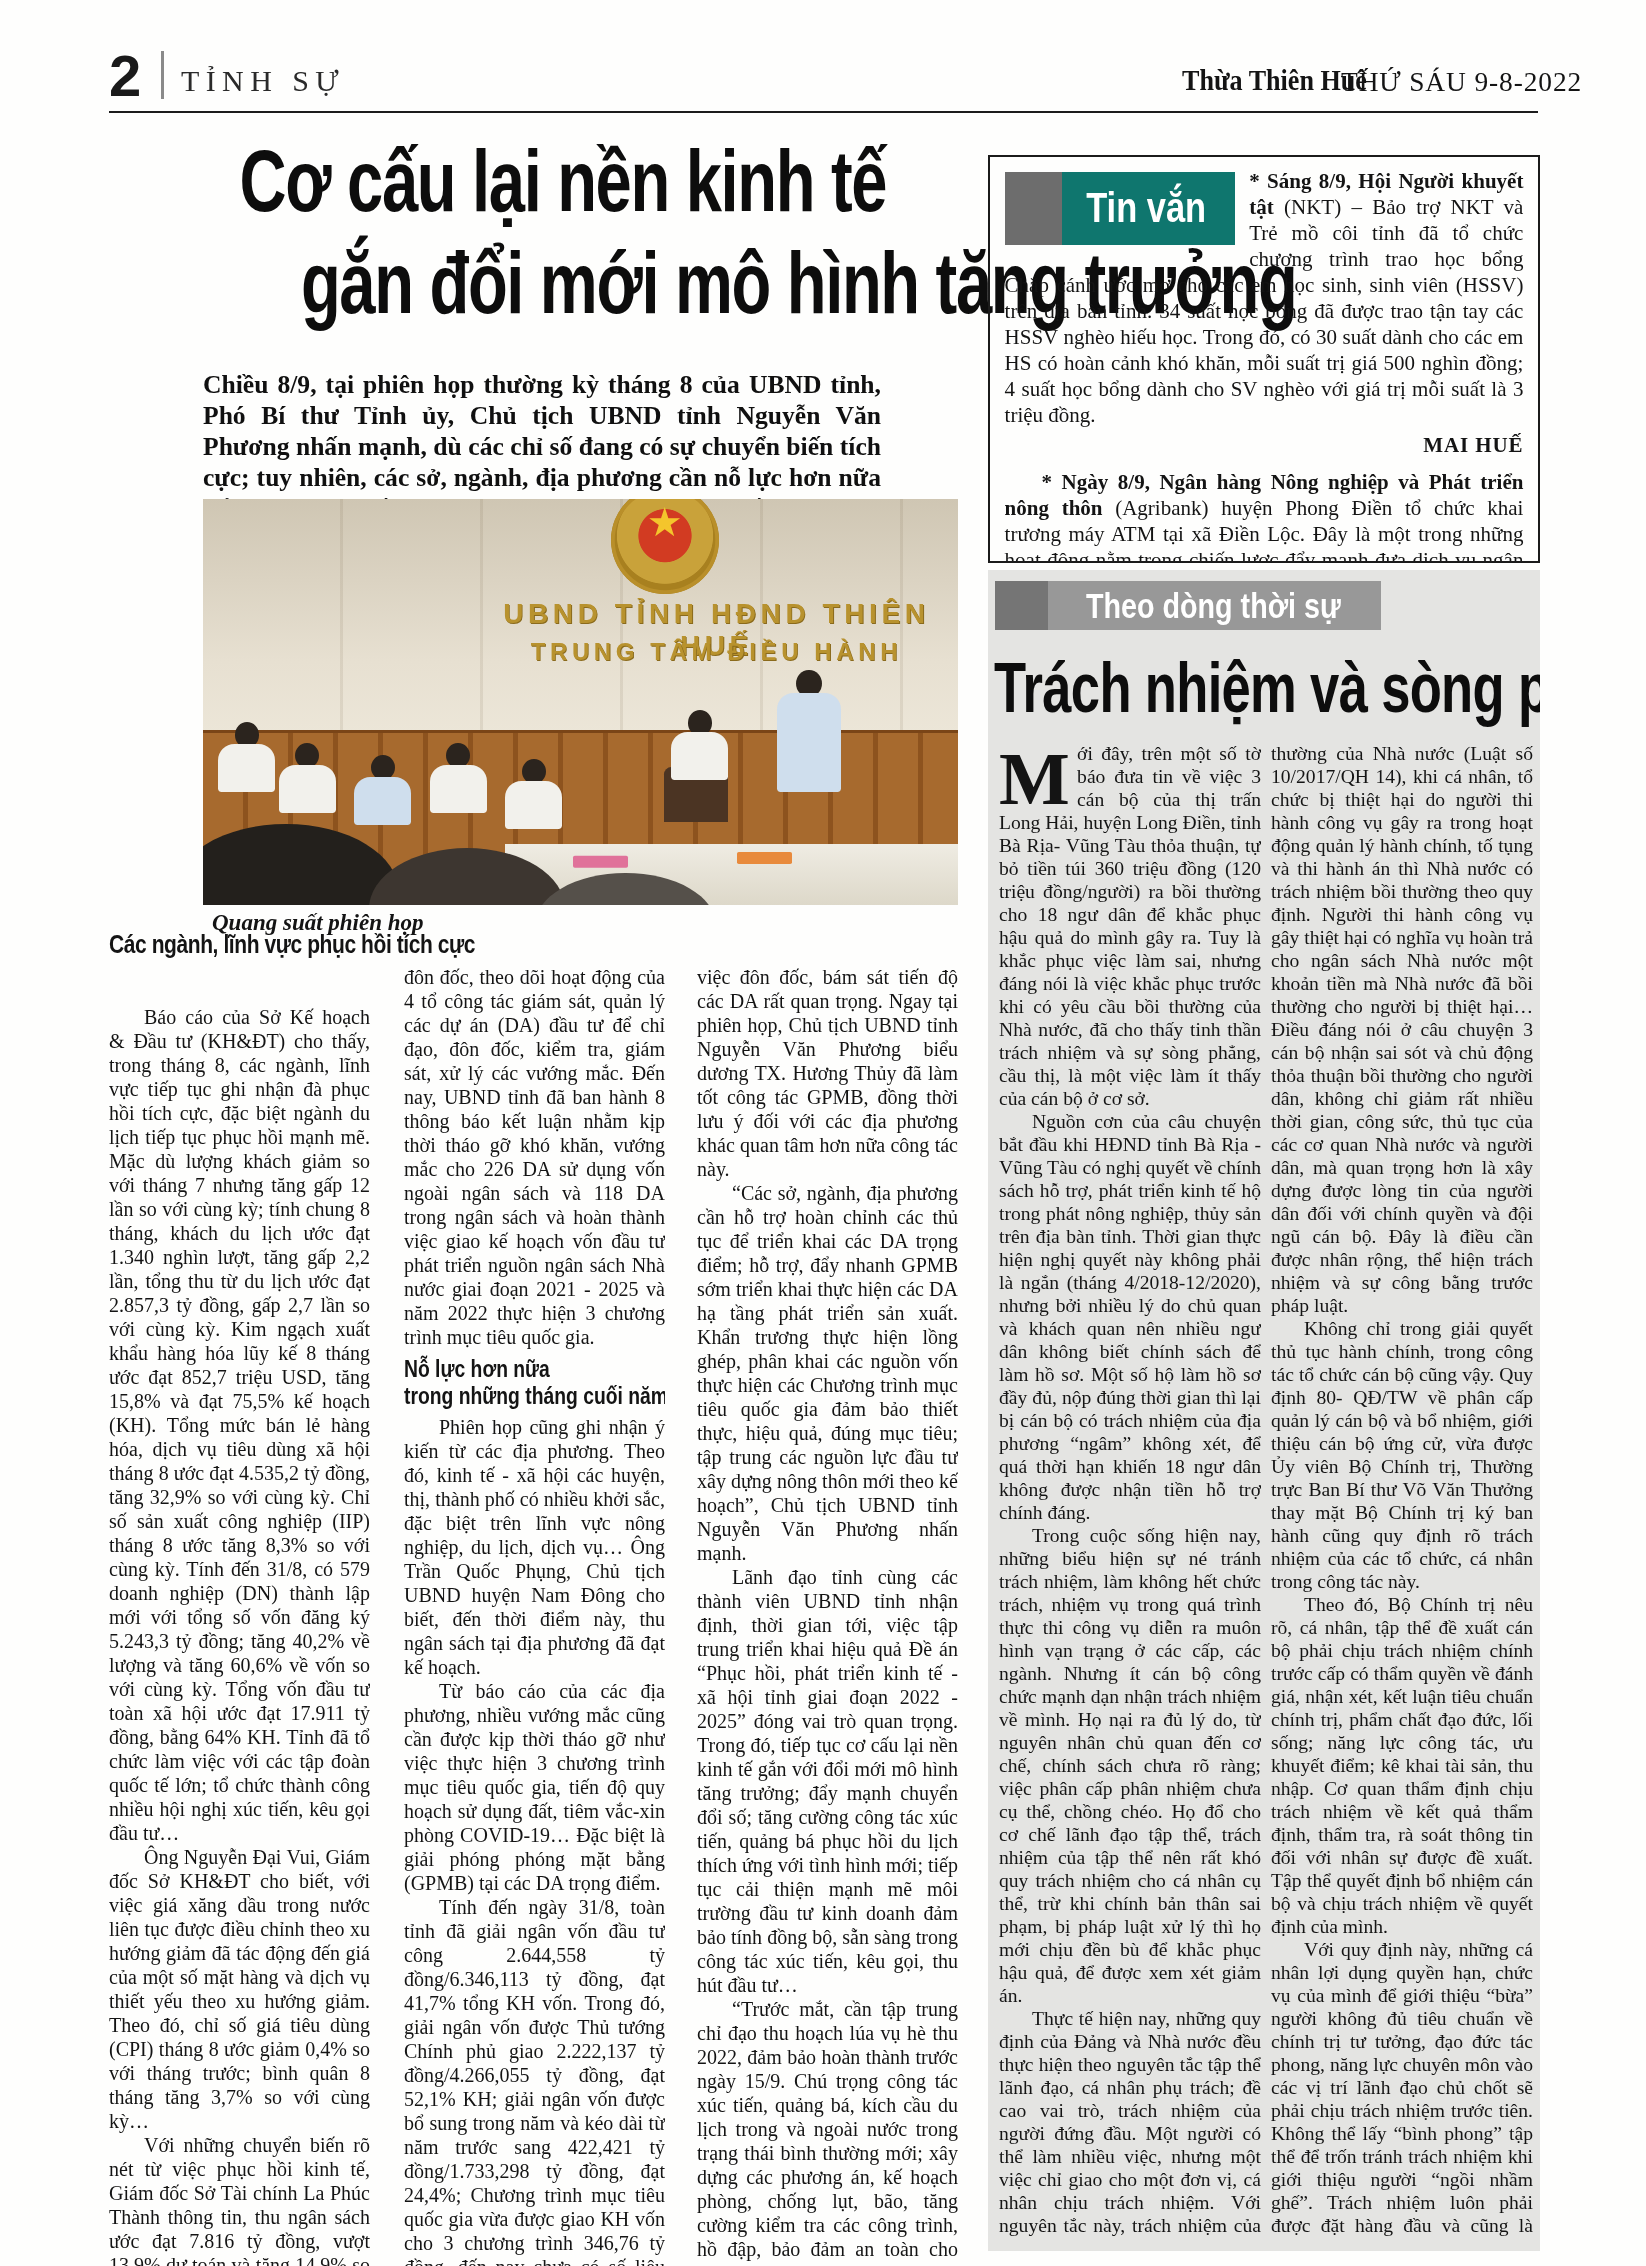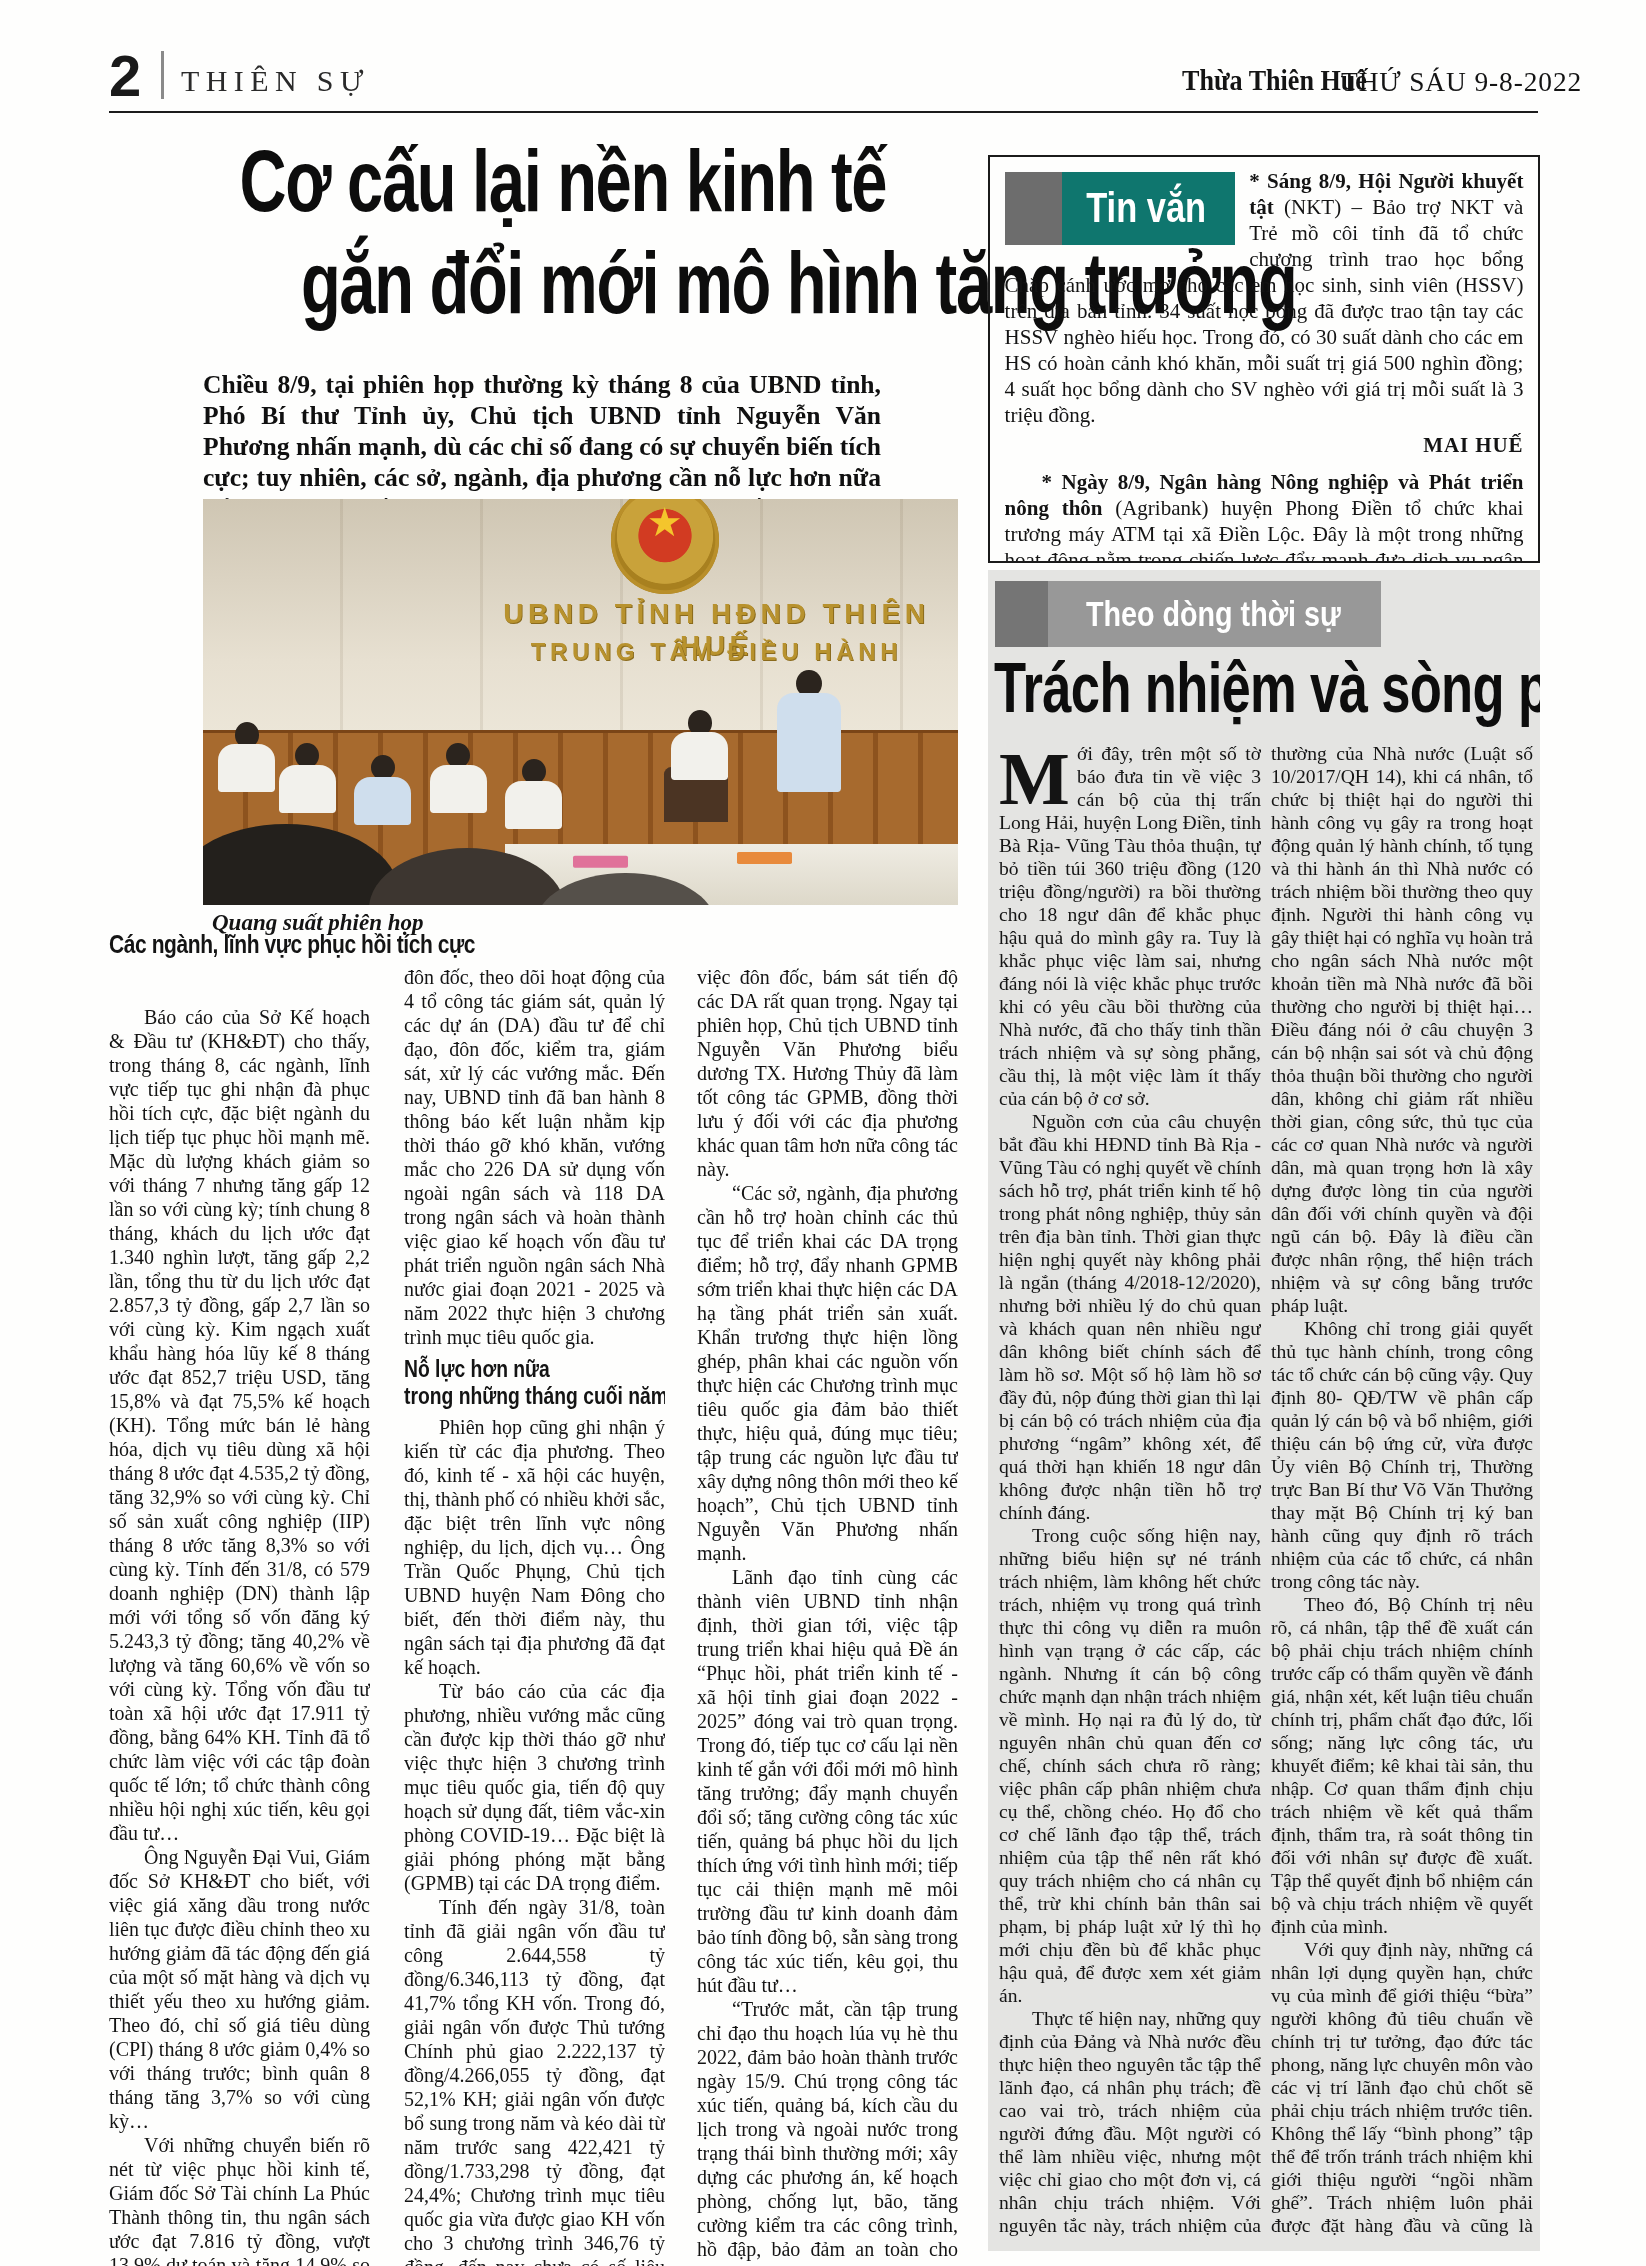--- a/index.html
+++ b/index.html
@@ -59,41 +59,41 @@
   .tinvan { position:absolute; left:988px; top:155px; width:552px; height:408px; border:2.7px solid #1b1b1b; padding:11px 14.6px 0 14.6px; font-size:21px; line-height:26px; text-align:justify; overflow:hidden; }
   .tv-title { float:left; width:230px; height:73px; margin:3.7px 14.6px 7.3px 0; background:#0f766e; position:relative; display:flex; align-items:center; justify-content:center; padding-left:53px; }
   .tv-title::before { content:""; position:absolute; left:0; top:0; width:57px; height:100%; background:#6d6d6d; }
   .tv-title .t { color:#fff; font:700 42px "Liberation Sans",sans-serif; transform:scaleX(.82); white-space:nowrap; }
   .tv-item .lead-in { font-weight:700; }
   .tv-sig { text-align:right; font-weight:700; font-size:21px; margin:3.7px 0 11px; letter-spacing:0.9px; }
   .tv-item2 p { text-indent:37px; }
 
   
   .panel { position:absolute; left:988px; top:570px; width:552px; height:1681px; background:#e4e4e2; overflow:hidden; }
-  .kicker { position:absolute; left:7.3px; top:11px; width:386px; height:66px; background:#989898; display:flex; align-items:center; justify-content:center; padding-left:51px; }
+  .kicker { position:absolute; left:7.3px; top:11px; width:386px; height:49px; background:#989898; display:flex; align-items:center; justify-content:center; padding-left:51px; }
   .kicker::before { content:""; position:absolute; left:0; top:0; width:53px; height:100%; background:#757575; }
   .kicker .t { color:#fff; font:700 35px "Liberation Sans",sans-serif; transform:scaleX(.82); white-space:nowrap; }
   .op-headline { position:absolute; left:5.5px; top:77px; font:700 71px "Liberation Sans",sans-serif; color:#0d0d0d; letter-spacing:-0.9px; }
   .op-headline span { display:inline-block; transform:scaleX(.74); transform-origin:left center; white-space:nowrap; }
   .ocol { position:absolute; top:172px; width:262px; height:1495px; font-size:19.6px; line-height:23px; text-align:justify; overflow:hidden; }
   #ocol1 { left:11px; }
   #ocol2 { left:283px; }
   .ocol p { text-indent:33px; }
   .ocol .cont p:first-child { text-indent:0; }
   .dropcap { float:left; font:700 75px "Liberation Serif",serif; line-height:60px; padding:7.3px 7.3px 0 0; }
   .op-first { text-indent:0 !important; }
 </style>
 </head>
 <body>
 
 <div id="page">
 
   <div class="pagenum">2</div>
   <div class="hdr-div"></div>
-  <div class="section-title">THIÊN SỰ</div>
+  <div class="section-title">TỈNH SỰ</div>
   <div class="masthead">Thừa Thiên Huế</div>
   <div class="issue-date">THỨ SÁU 9-8-2022</div>
   <div class="hdr-rule"></div>
 
   <div class="headline">
     <div><span class="hl">Cơ cấu lại nền kinh tế</span></div>
     <div><span class="hl">gắn đổi mới mô hình tăng trưởng</span></div>
   </div>
   <div class="lead">Chiều 8/9, tại phiên họp thường kỳ tháng 8 của UBND tỉnh, Phó Bí thư Tỉnh ủy, Chủ tịch UBND tỉnh Nguyễn Văn Phương nhấn mạnh, dù các chỉ số đang có sự chuyển biến tích cực; tuy nhiên, các sở, ngành, địa phương cần nỗ lực hơn nữa để hoàn thành tốt nhiệm vụ trong những tháng cuối năm.</div>
 

